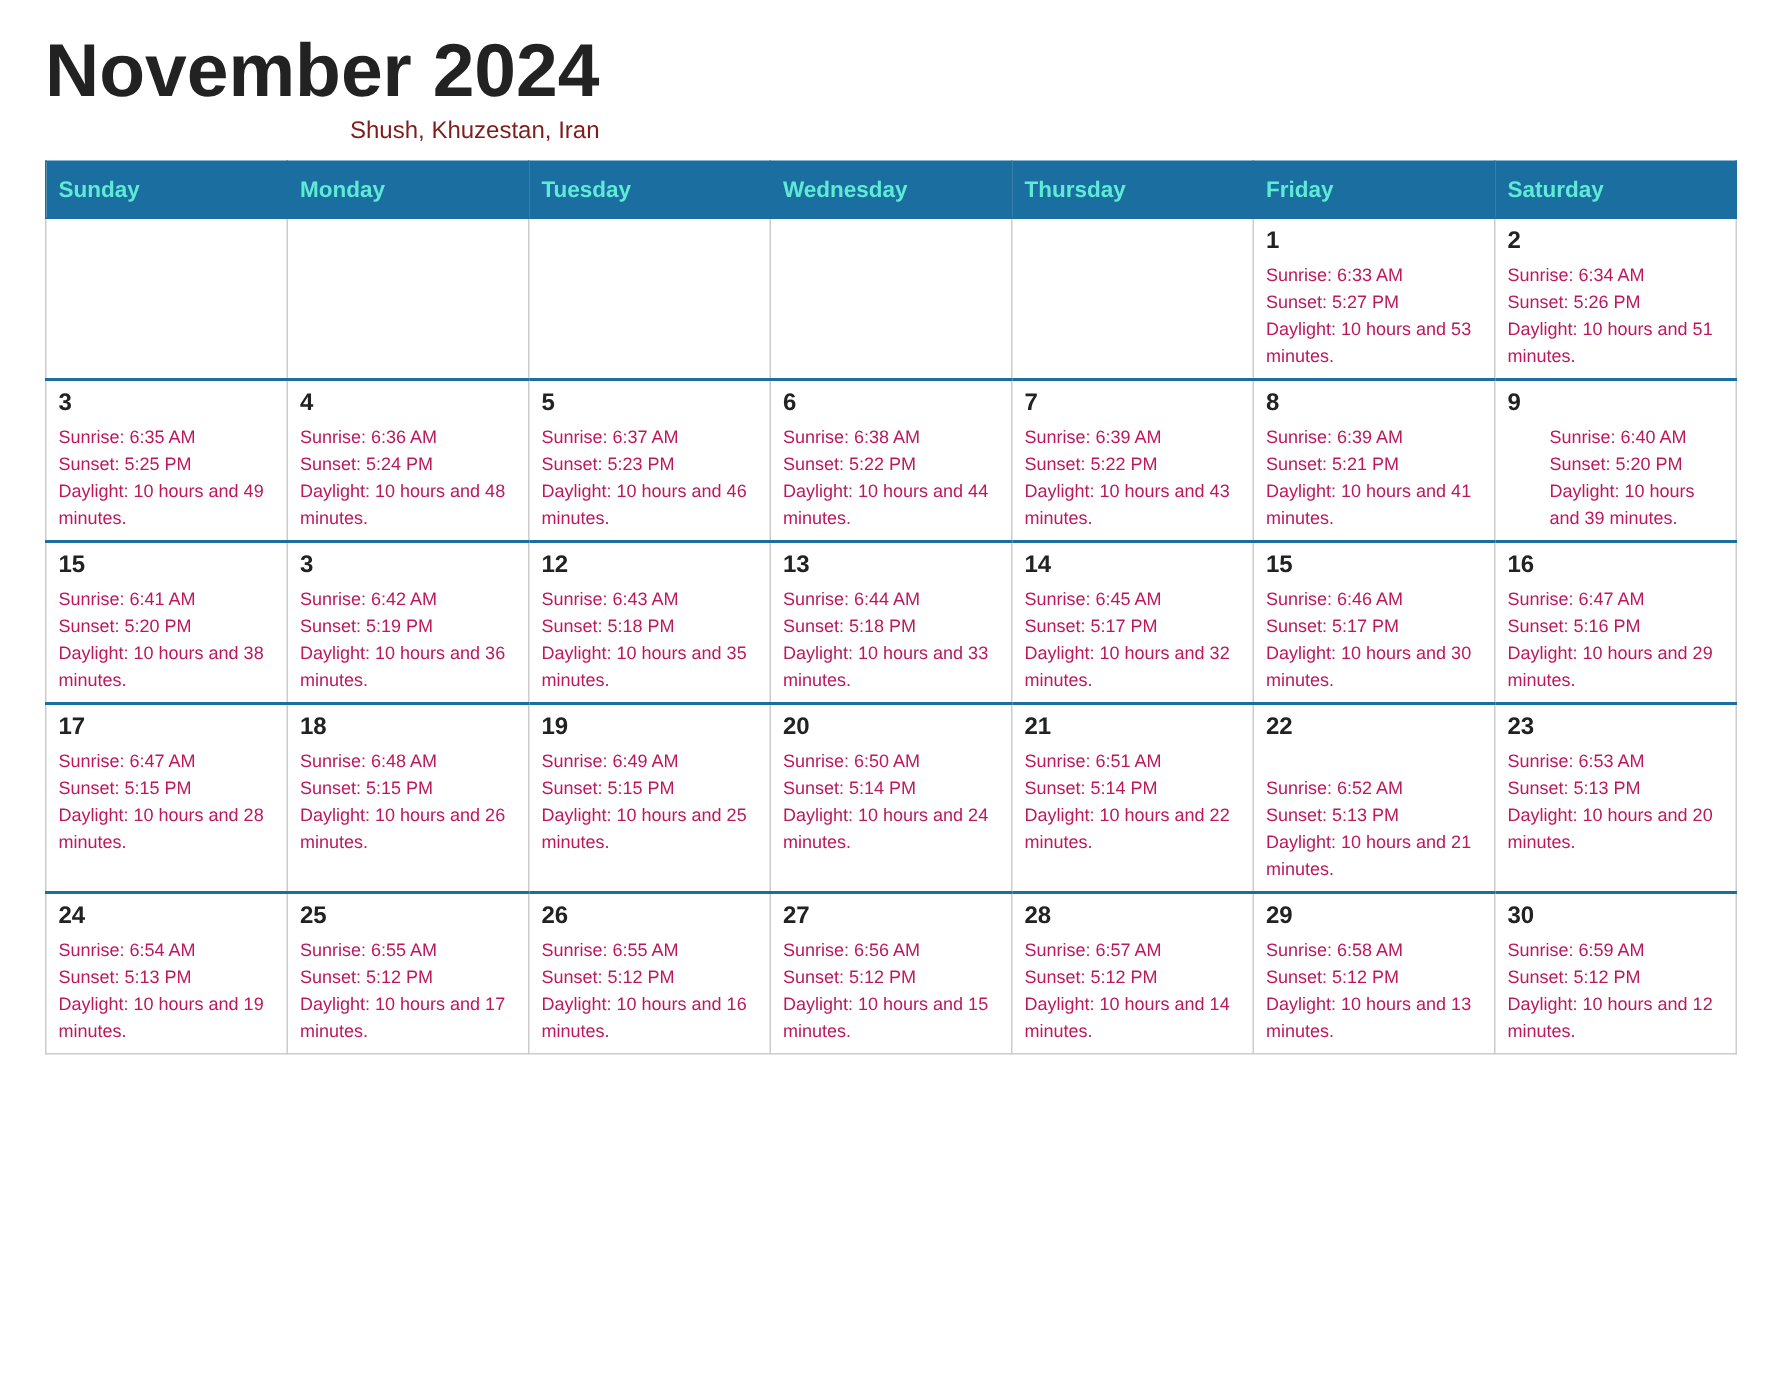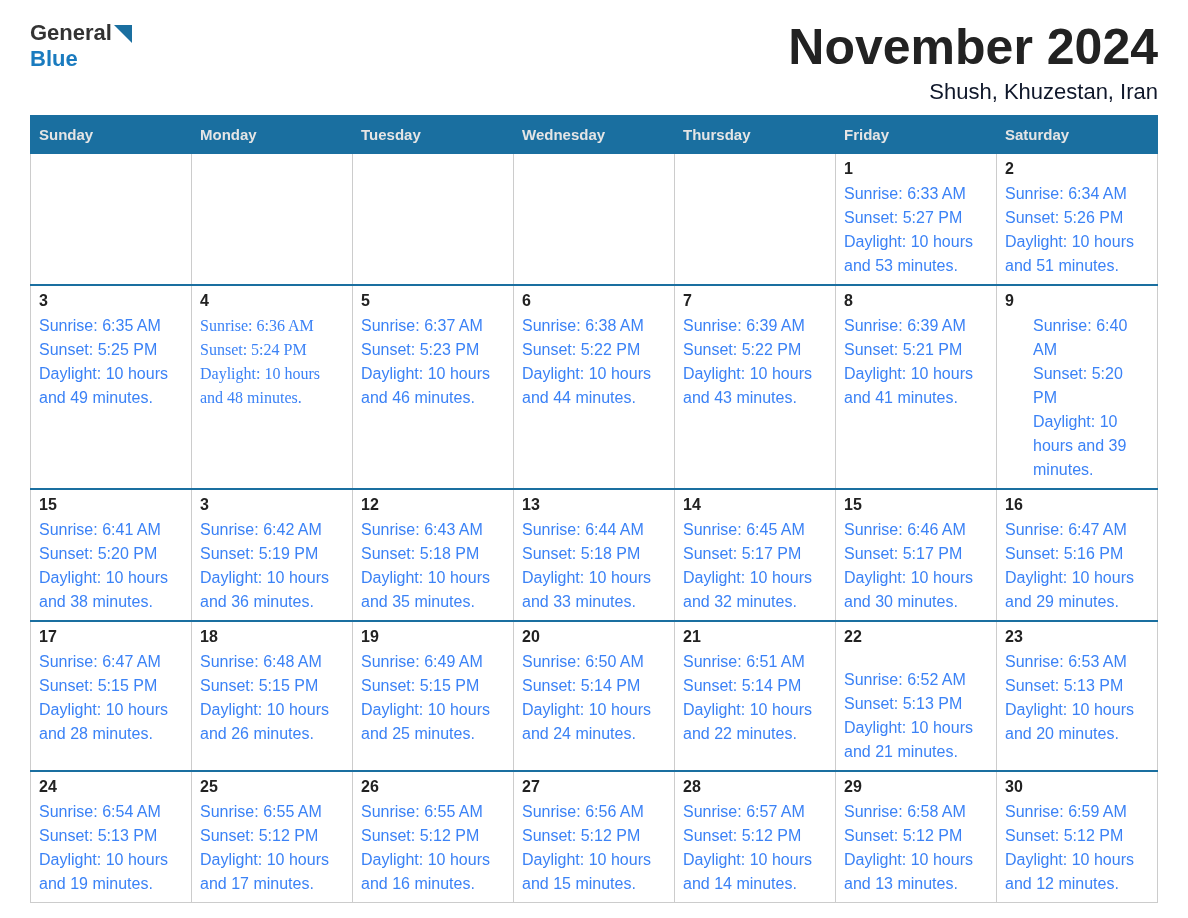--- a/index.html
+++ b/index.html
@@ -35,32 +35,32 @@
     .title-block {
       text-align: right;
     }
     .month-title {
       font-size: 50px;
       font-weight: bold;
       color: #222;
       line-height: 1.1;
     }
     .location-title {
-      font-size: 22px;
-      color: #0f172a;
+      font-size: 16px;
+      color: #7f1d1d;
       margin-top: 4px;
     }
     .calendar {
       width: 100%;
       border-collapse: collapse;
       margin-top: 10px;
     }
     .calendar th {
       background-color: #1a6fa0;
-      color: #e5e5e5;
+      color: #5eead4;
       padding: 10px 8px;
       font-size: 15px;
       font-weight: bold;
       text-align: left;
       border: 1px solid #1a6fa0;
     }
     .calendar td {
       border: 1px solid #ccc;
       vertical-align: top;
       padding: 6px 8px;
@@ -68,44 +68,35 @@
       width: 14.28%;
     }
     .day-number {
       font-size: 16px;
       font-weight: bold;
       color: #222;
       display: block;
       margin-bottom: 4px;
     }
     .day-info {
-      font-size: 16px;
-      color: #3b82f6;
+      font-size: 12px;
+      color: #be185d;
       line-height: 1.5;
     }
     .empty-cell {
       background: #fff;
     }
     tr:not(:first-child) td {
       border-top: 2px solid #1a6fa0;
     }
   </style>
 </head>
 <body>
 
 <div class="header">
-  <div class="logo">
-    <div style="display:flex; align-items:center;">
-      <span class="logo-general">General</span>
-      <svg width="18" height="18" viewBox="0 0 18 18" style="margin-left:2px; margin-top:2px;">
-        <polygon points="0,0 18,0 18,18" fill="#1a6fa0"></polygon>
-      </svg>
-    </div>
-    <span class="logo-blue">Blue</span>
-  </div>
   <div class="title-block">
     <div class="month-title">November 2024</div>
     <div class="location-title">Shush, Khuzestan, Iran</div>
   </div>
 </div>
 
 <table class="calendar">
   <thead>
     <tr>
     <th>Sunday</th>
@@ -139,21 +130,21 @@
       </tr>
       <tr>
         <td>
           <span class="day-number">3</span>
           <div class="day-info" style="white-space: pre-line;">Sunrise: 6:35 AM
 Sunset: 5:25 PM
 Daylight: 10 hours and 49 minutes.</div>
         </td>
         <td>
           <span class="day-number">4</span>
-          <div class="day-info" style="white-space: pre-line; font-family: Liberation Serif, serif;">Sunrise: 6:36 AM
+          <div class="day-info" style="white-space: pre-line;">Sunrise: 6:36 AM
 Sunset: 5:24 PM
 Daylight: 10 hours and 48 minutes.</div>
         </td>
         <td>
           <span class="day-number">5</span>
           <div class="day-info" style="white-space: pre-line;">Sunrise: 6:37 AM
 Sunset: 5:23 PM
 Daylight: 10 hours and 46 minutes.</div>
         </td>
         <td>

